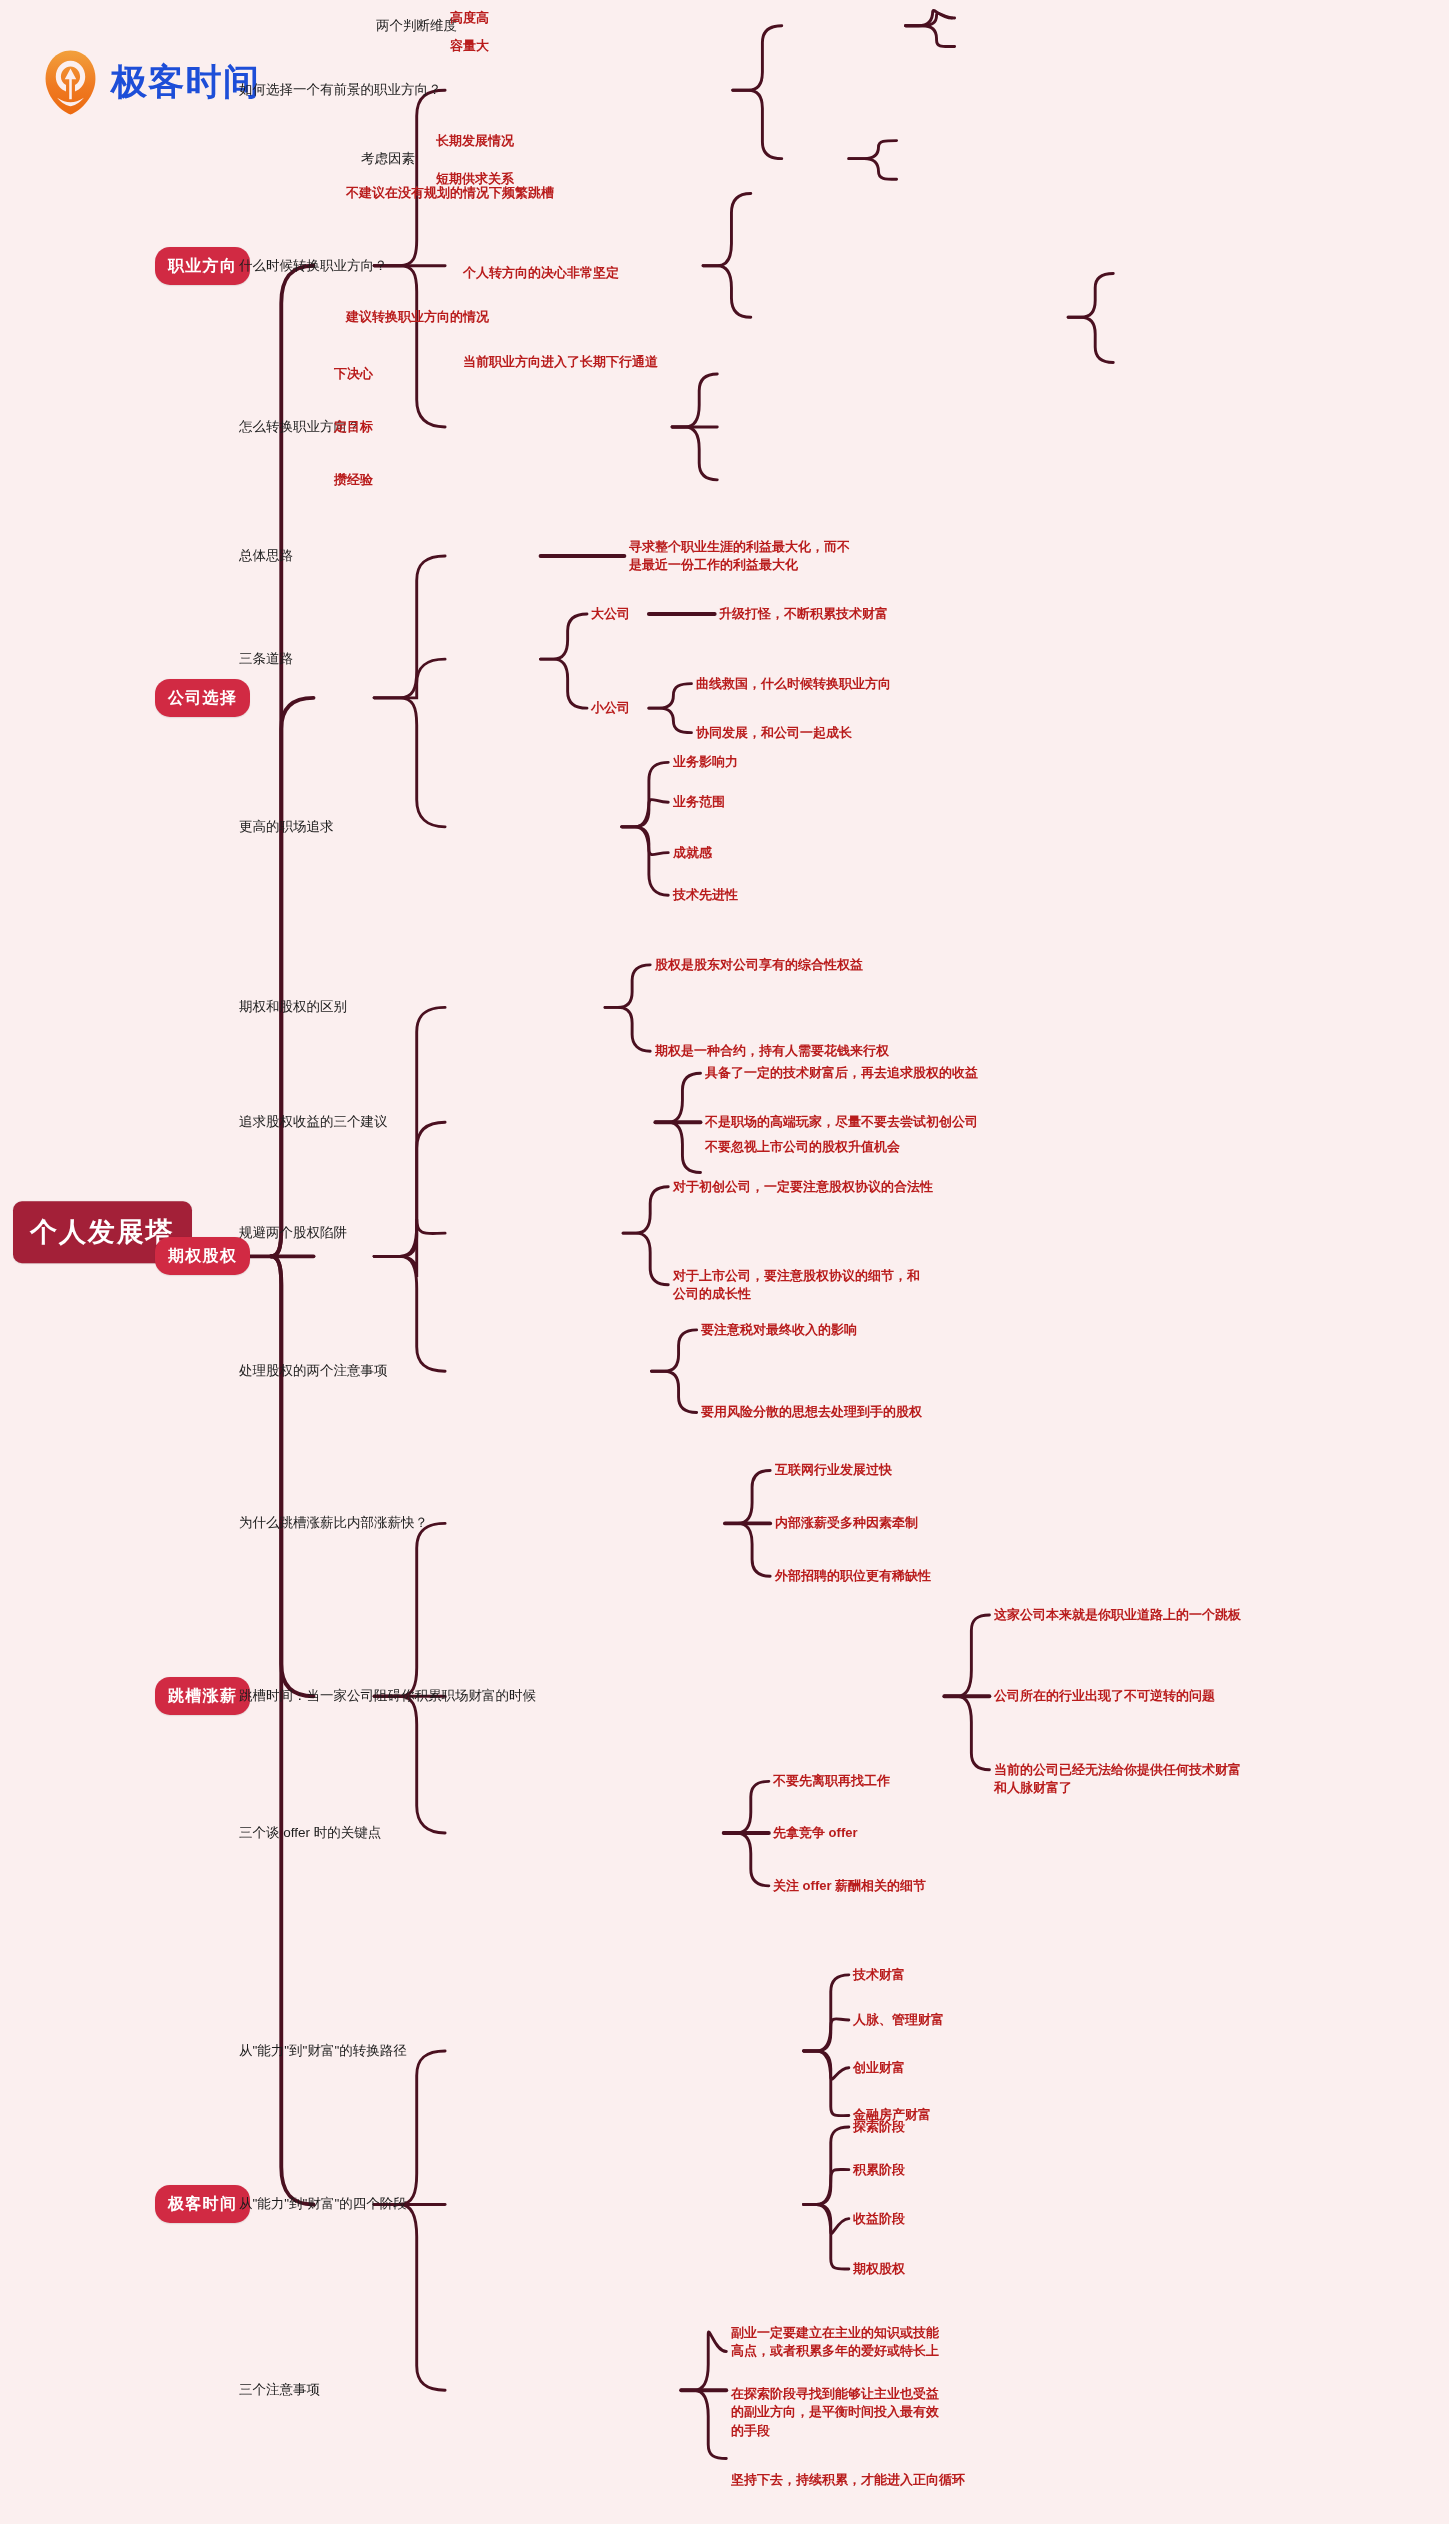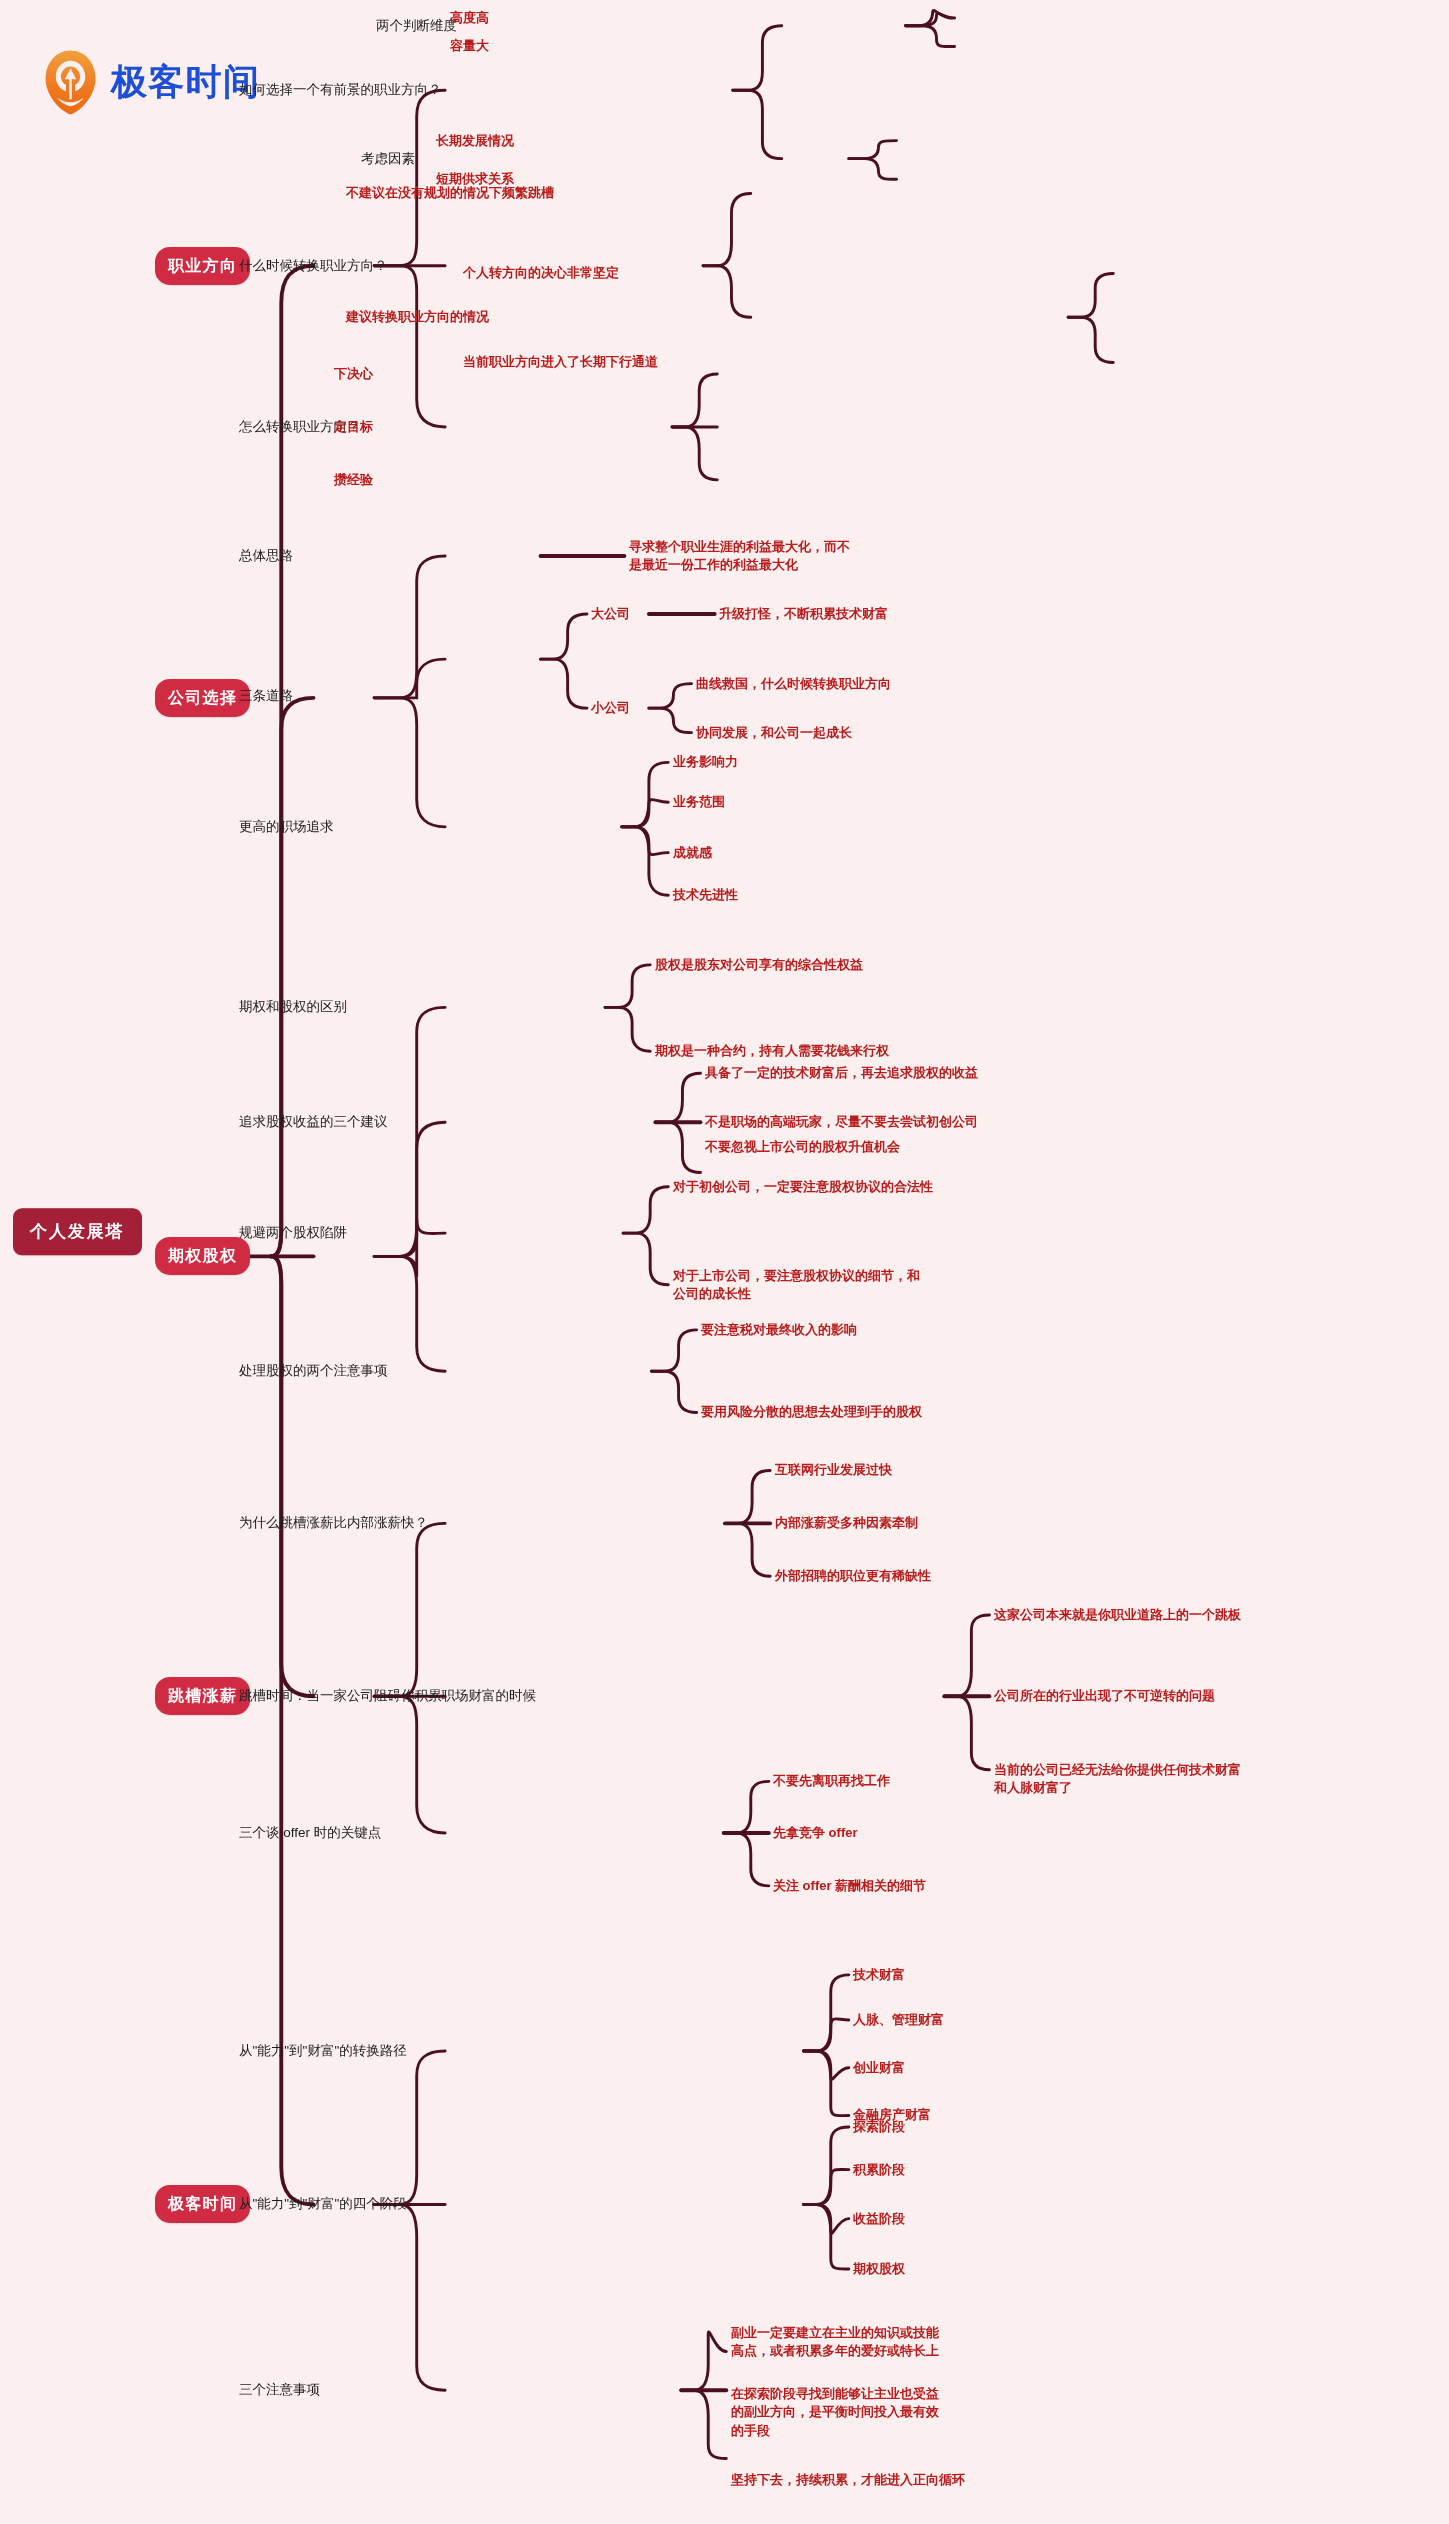--- a/index.html
+++ b/index.html
@@ -49,21 +49,21 @@
   #links path.thick { stroke-width: 6; }
   
   .node {
     position: absolute;
     white-space: pre-line;
     line-height: 1.42;
   }
   .node.root {
     background: #a32038;
     color: #ffffff;
-    font-size: 17px;
+    font-size: 27px;
     font-weight: bold;
     letter-spacing: 1.9px;
     border-radius: 9px;
     padding: 11.6px 17px;
     box-shadow: 0 0.6px 1.3px rgba(0,0,0,.12);
     white-space: nowrap;
     text-align: center;
   }
   .node.branch {
     background: #d12a43;
@@ -238,21 +238,21 @@
   <div class="node lvl2" style="left:239px; top:427px; transform:translateY(-50%);">怎么转换职业方向？</div>
   <div class="node lvl3" style="left:334px; top:374px; transform:translateY(-50%);">下决心</div>
   <div class="node lvl3" style="left:334px; top:427px; transform:translateY(-50%);">定目标</div>
   <div class="node lvl3" style="left:334px; top:480px; transform:translateY(-50%);">攒经验</div>
 
   <div class="node branch" style="left:155px; top:698px; transform:translateY(-50%);">公司选择</div>
 
   <div class="node lvl2" style="left:239px; top:556px; transform:translateY(-50%);">总体思路</div>
   <div class="node lvl3 wrap3" style="left:629px; top:556px; transform:translateY(-50%); width:232px;">寻求整个职业生涯的利益最大化，而不是最近一份工作的利益最大化</div>
 
-  <div class="node lvl2" style="left:239px; top:659px; transform:translateY(-50%);margin-top:37px;">三条道路</div>
+  <div class="node lvl2" style="left:239px; top:659px; transform:translateY(-50%);">三条道路</div>
   <div class="node lvl3" style="left:591px; top:614px; transform:translateY(-50%);">大公司</div>
   <div class="node lvl3" style="left:719px; top:614px; transform:translateY(-50%);">升级打怪，不断积累技术财富</div>
   <div class="node lvl3" style="left:591px; top:708px; transform:translateY(-50%);">小公司</div>
   <div class="node lvl3" style="left:696px; top:684px; transform:translateY(-50%);">曲线救国，什么时候转换职业方向</div>
   <div class="node lvl3" style="left:696px; top:733px; transform:translateY(-50%);">协同发展，和公司一起成长</div>
 
   <div class="node lvl2" style="left:239px; top:827px; transform:translateY(-50%);">更高的职场追求</div>
   <div class="node lvl3" style="left:673px; top:762px; transform:translateY(-50%);">业务影响力</div>
   <div class="node lvl3" style="left:673px; top:802px; transform:translateY(-50%);">业务范围</div>
   <div class="node lvl3" style="left:673px; top:853px; transform:translateY(-50%);">成就感</div>

